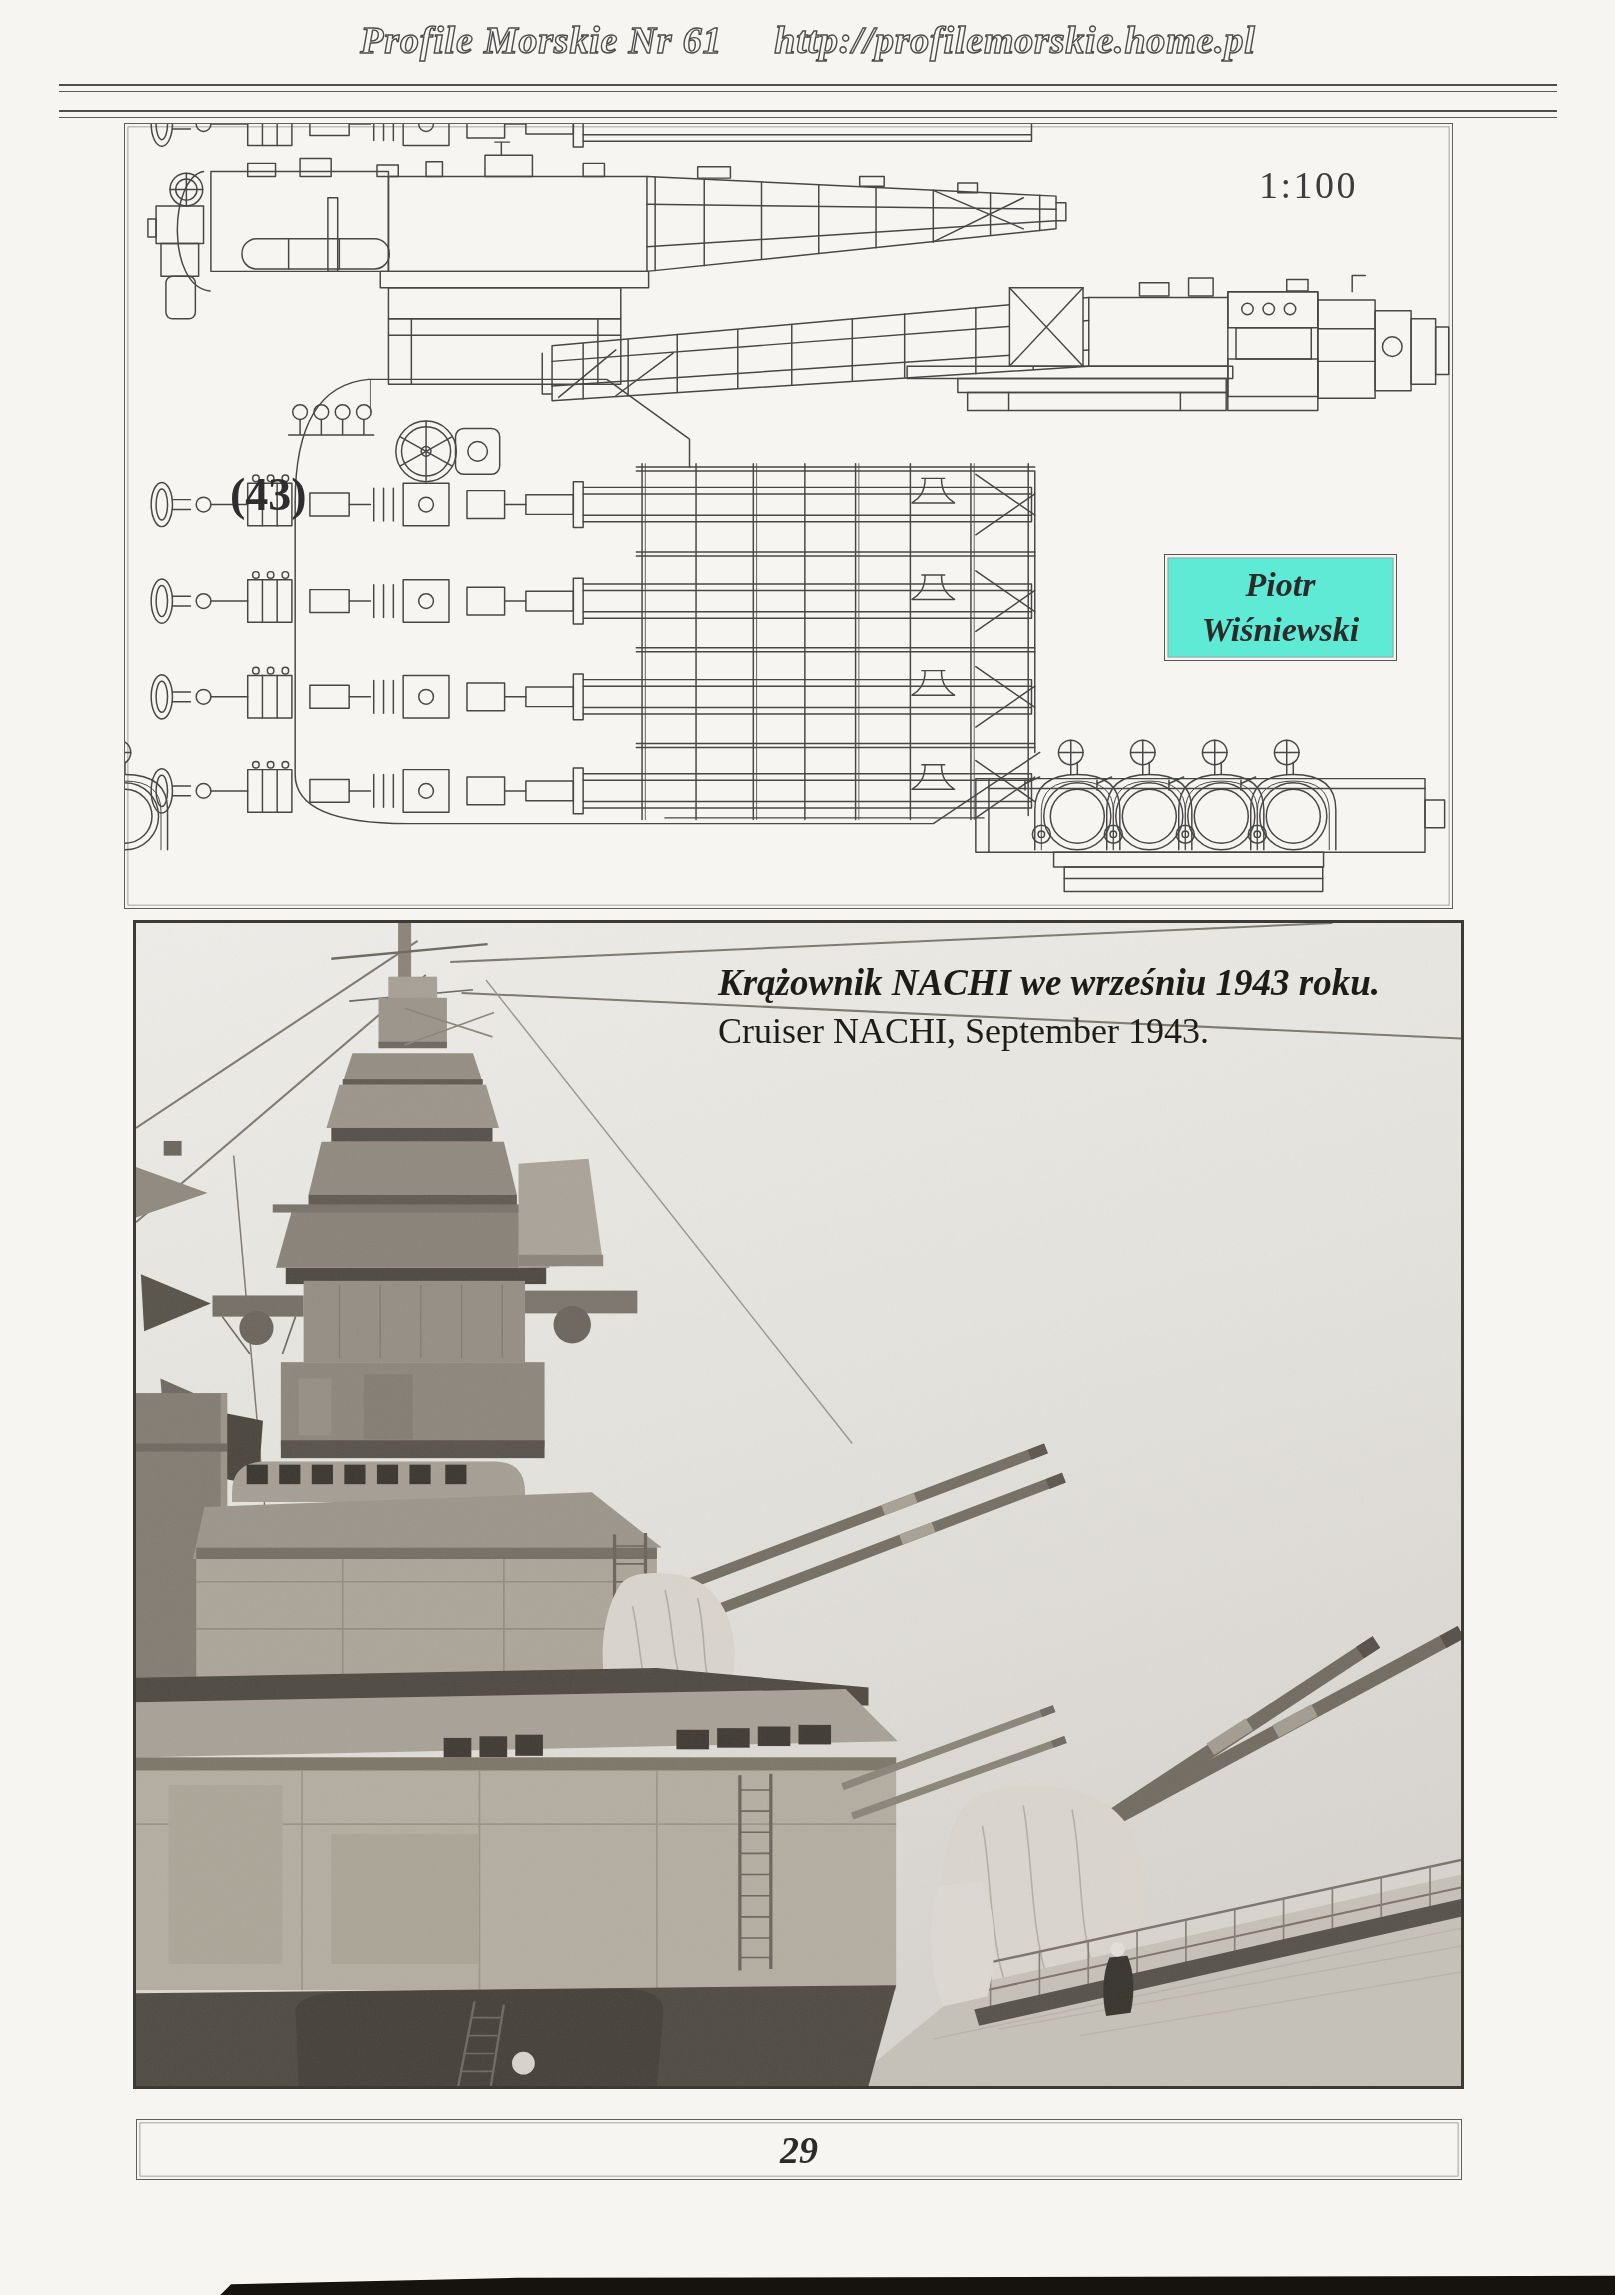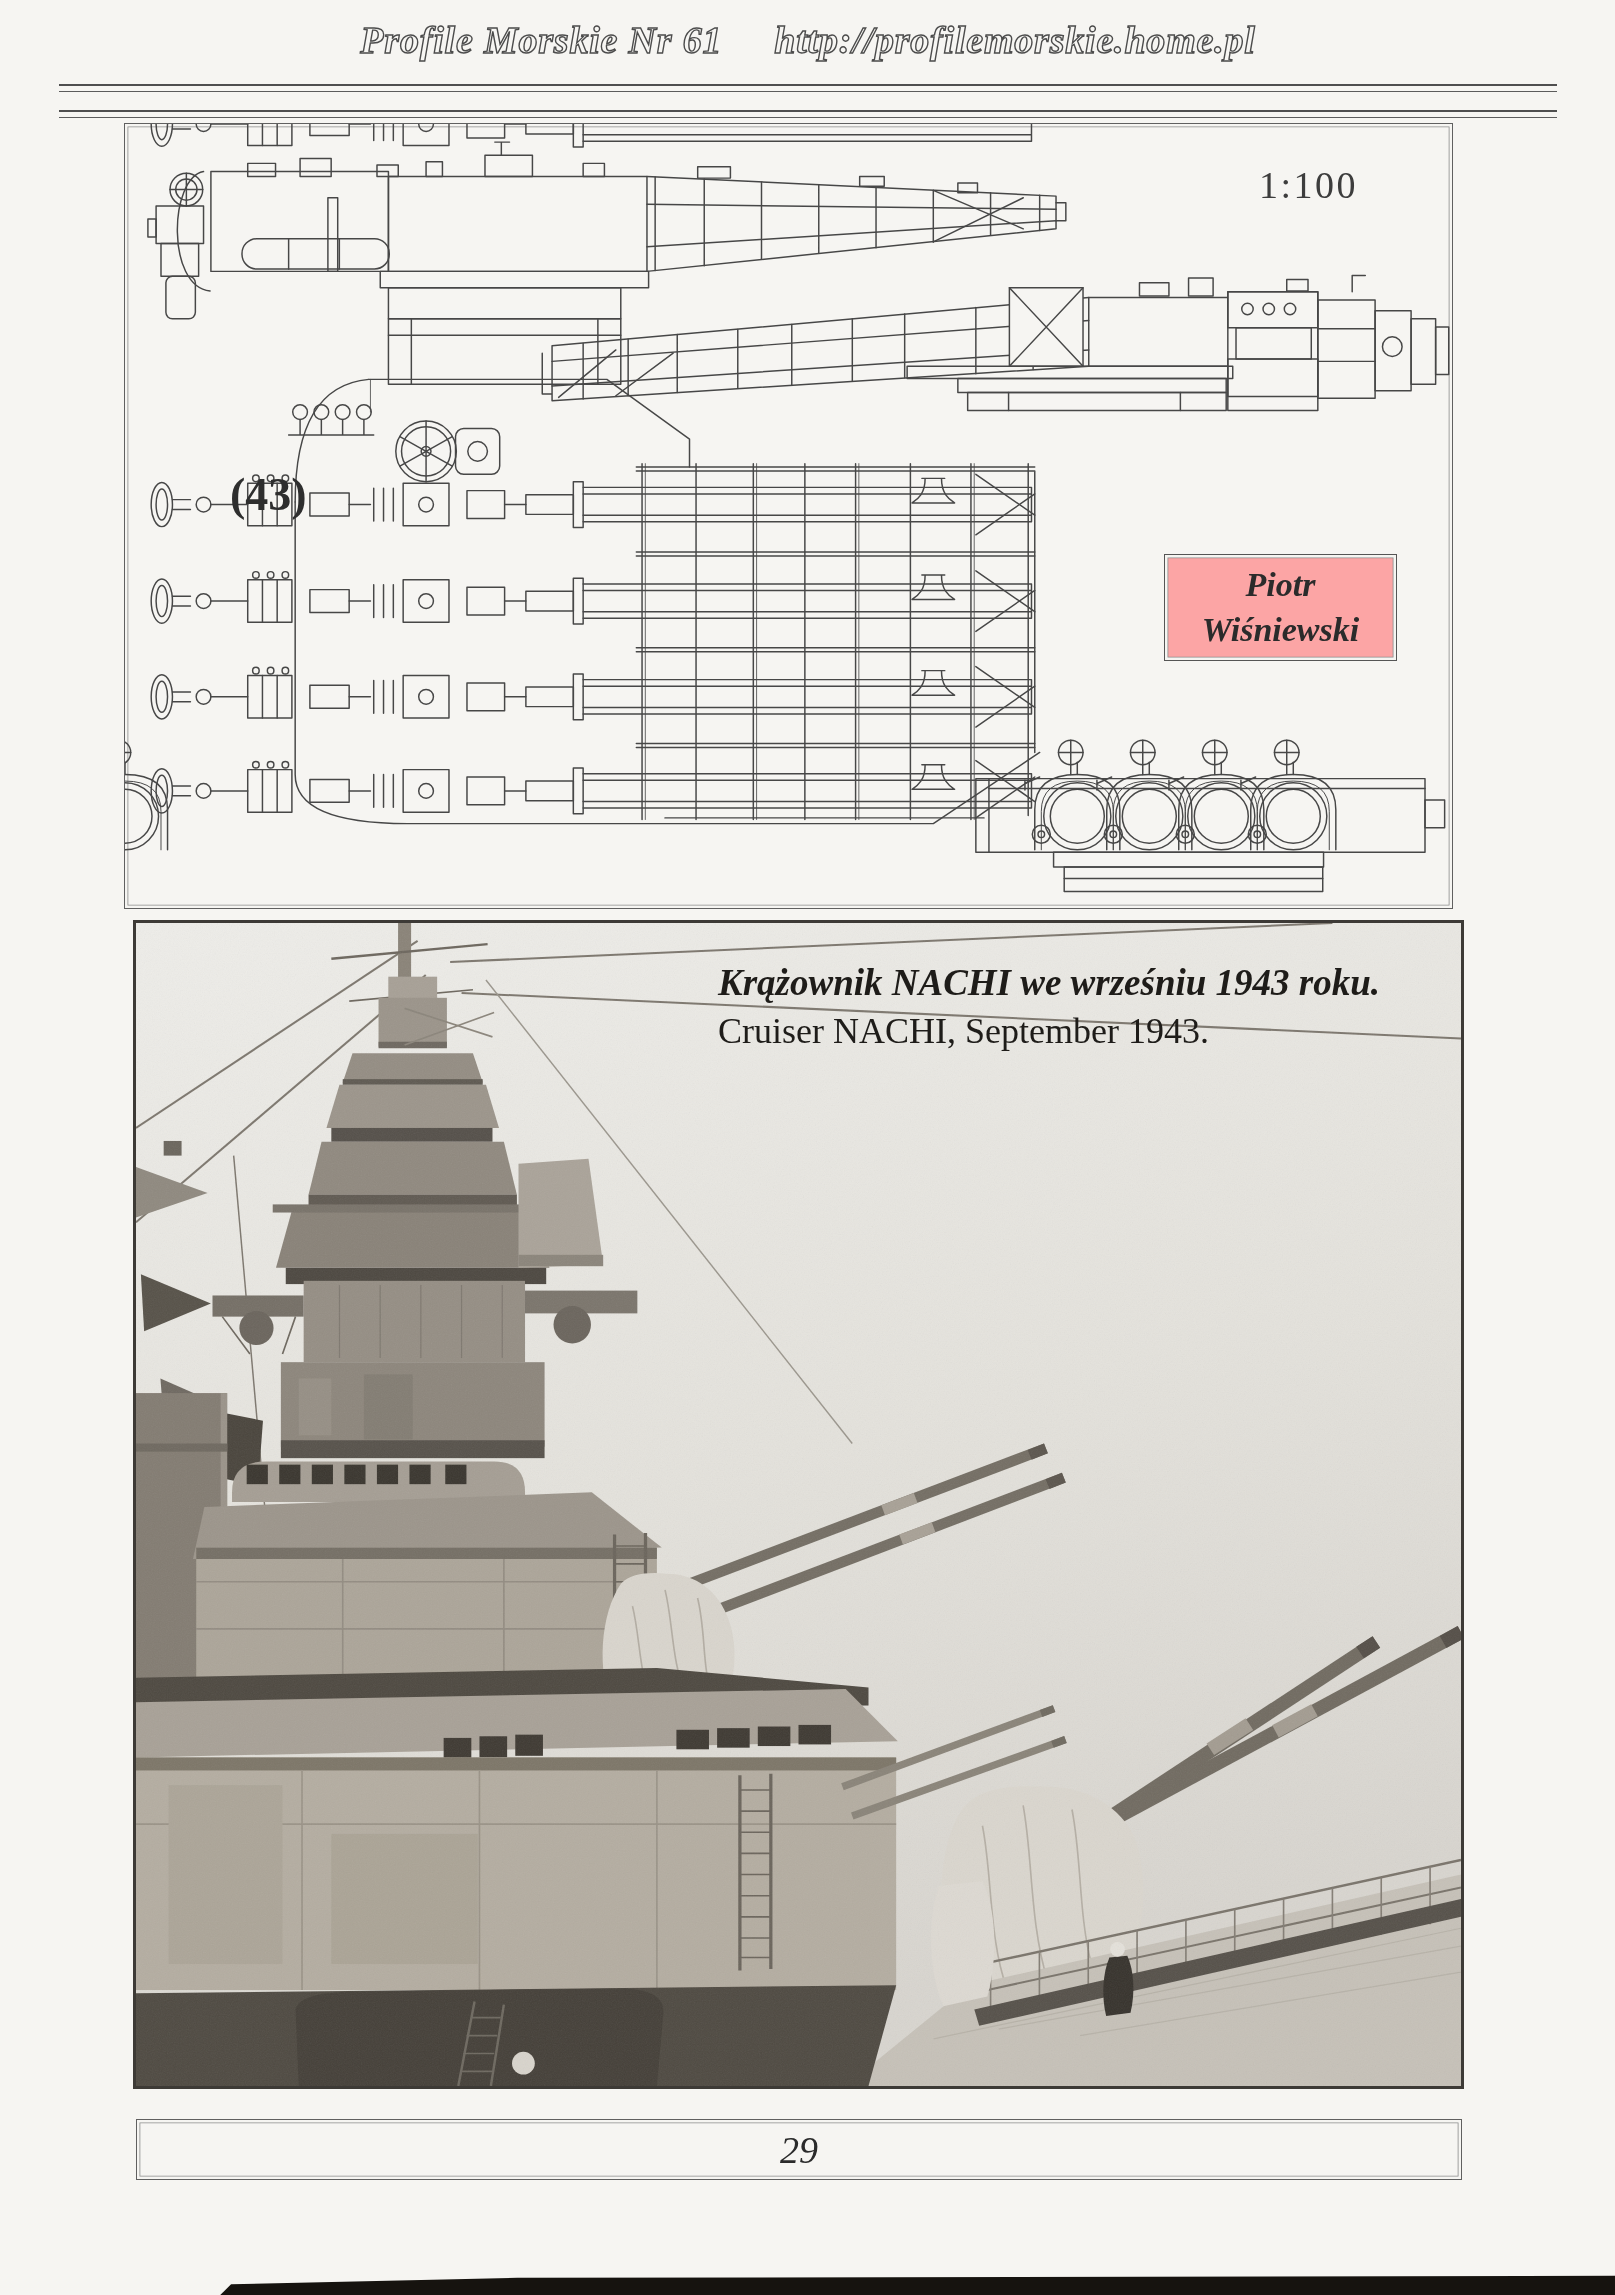--- a/index.html
+++ b/index.html
@@ -33,21 +33,21 @@
   .scale-label{
     position:absolute;left:1134px;top:39px;
     font-size:38px;color:#3d3d3d;letter-spacing:2.5px;
   }
   .fig-label{
     position:absolute;left:105px;top:344px;
     font-size:46px;font-weight:bold;color:#2e2e2e;
   }
   .author-box{
     position:absolute;left:1039px;top:430px;width:231px;height:105px;
-    border:1.6px solid #555;background:#fca5a5;
+    border:1.6px solid #555;background:#5eead4;
     box-shadow: inset 0 0 0 2.5px #f6f5f2, inset 0 0 0 3.3px #8a8a8a;
     display:flex;align-items:center;justify-content:center;
   }
   .author-box .inner{
     text-align:center;font-size:34px;font-weight:bold;font-style:italic;
     color:#2b2b2b;line-height:1.3;
   }
   .panel-photo{
     position:absolute;left:133px;top:920px;width:1325px;height:1163px;
     border:3.3px solid #3d3a36;background:#0f766e;
@@ -57,21 +57,21 @@
     position:absolute;left:582px;top:36px;width:720px;
     color:#1e1c19;
   }
   .photo-caption .pl{font-size:37px;font-weight:bold;font-style:italic;line-height:1.3;}
   .photo-caption .en{font-size:36px;font-weight:normal;line-height:1.35;}
   .footer-box{
     left:136px;top:2119px;width:1324px;height:59px;
     display:flex;align-items:center;justify-content:center;
   }
   .footer-box .pagenum{
-    font-size:38px;font-weight:normal;font-style:italic;color:#2b2b2b;
+    font-size:38px;font-weight:bold;font-style:italic;color:#2b2b2b;
   }
   .scan-edge{
     position:absolute;left:0;top:2275px;width:1616px;height:20.5px;
     background:#16130f;
     clip-path:polygon(13.6% 100%,14.3% 45%,32% 14%,100% 4%,100% 100%);
   }
 </style>
 </head>
 <body>
 

